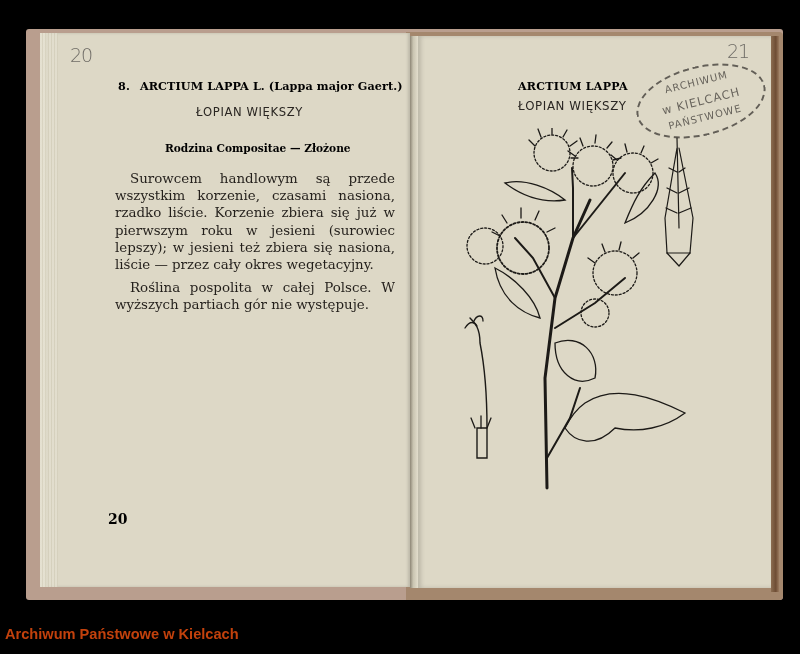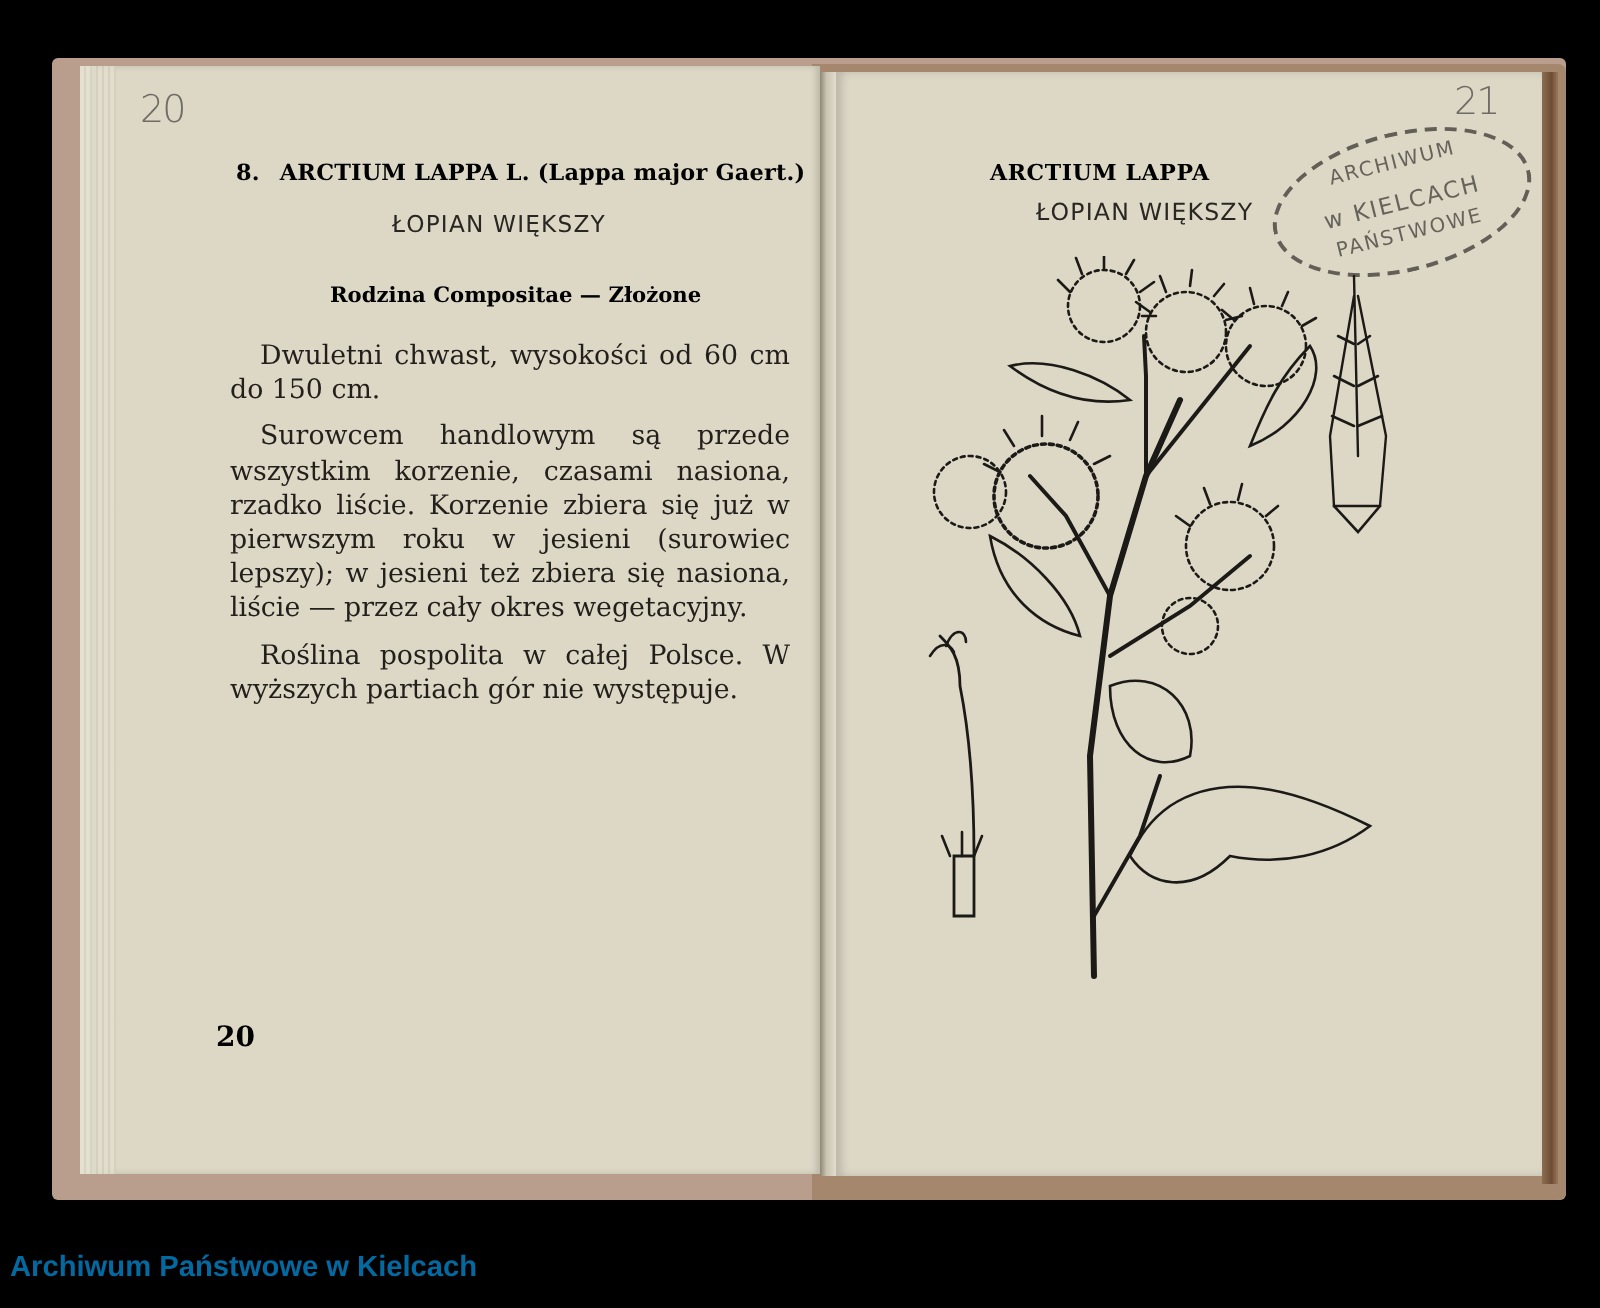--- a/index.html
+++ b/index.html
@@ -60,21 +60,21 @@
     }
     .body-text {
       position: absolute; left: 115px; top: 170px; width: 280px; font-size: 13.4px; line-height: 17.2px;
       text-align: justify; color: #231f1b;
     }
     .body-text p { margin: 0 0 6px 0; text-indent: 15px; }
     .page-num {
       position: absolute; left: 108px; top: 511px; font-size: 14px; font-weight: bold;
     }
     .r-title {
-      position: absolute; left: 495px; top: 80px; font-size: 11px; font-weight: bold; letter-spacing: 0.3px;
+      position: absolute; left: 518px; top: 80px; font-size: 11px; font-weight: bold; letter-spacing: 0.3px;
     }
     .r-sub {
       position: absolute; left: 518px; top: 99px; font-size: 11.8px; letter-spacing: 0.6px;
       font-family: "DejaVu Sans", sans-serif; color: #2a2622;
     }
     .stamp {
       position: absolute; left: 635px; top: 66px; width: 132px; height: 70px;
       transform: rotate(-14deg);
     }
     .stamp-ring {
@@ -86,21 +86,21 @@
       font-size: 10px; color: #4a4641; letter-spacing: 1px; opacity: 0.8;
     }
     .stamp-line.l1 { top: 10px; }
     .stamp-line.l2 { top: 28px; font-size: 11.5px; }
     .stamp-line.l3 { top: 46px; }
     .illustration {
       position: absolute; left: 455px; top: 128px; width: 250px; height: 380px;
     }
     .footer-caption {
       position: absolute; left: 5px; top: 626px; font-family: "Liberation Sans", sans-serif;
-      font-size: 14.6px; font-weight: bold; color: #0369a1;
+      font-size: 14.6px; font-weight: bold; color: #c2410c;
     }
   </style>
 </head>
 <body>
 
 <div class="cover"></div>
 <div class="cover-right"></div>
 
 <div class="page page-left"></div>
 <div class="page-left-stack"></div>
@@ -110,21 +110,20 @@
 
 <div class="hand-num hn-left">20</div>
 
 <div class="heading-line">
   <span class="num">8.</span><span>ARCTIUM LAPPA L. (Lappa major Gaert.)</span>
 </div>
 <div class="pl-name">ŁOPIAN WIĘKSZY</div>
 <div class="family">Rodzina Compositae — Złożone</div>
 
 <div class="body-text">
-  <p>Dwuletni chwast, wysokości od 60 cm do 150 cm.</p>
   <p>Surowcem handlowym są przede wszystkim korzenie, czasami nasiona, rzadko liście. Korzenie zbiera się już w pierwszym roku w jesieni (surowiec lepszy); w jesieni też zbiera się nasiona, liście — przez cały okres wegetacyjny.</p>
   <p>Roślina pospolita w całej Polsce. W wyższych partiach gór nie występuje.</p>
 </div>
 
 <div class="page-num">20</div>
 
 <div class="hand-num hn-right">21</div>
 <div class="r-title">ARCTIUM LAPPA</div>
 <div class="r-sub">ŁOPIAN WIĘKSZY</div>
 

